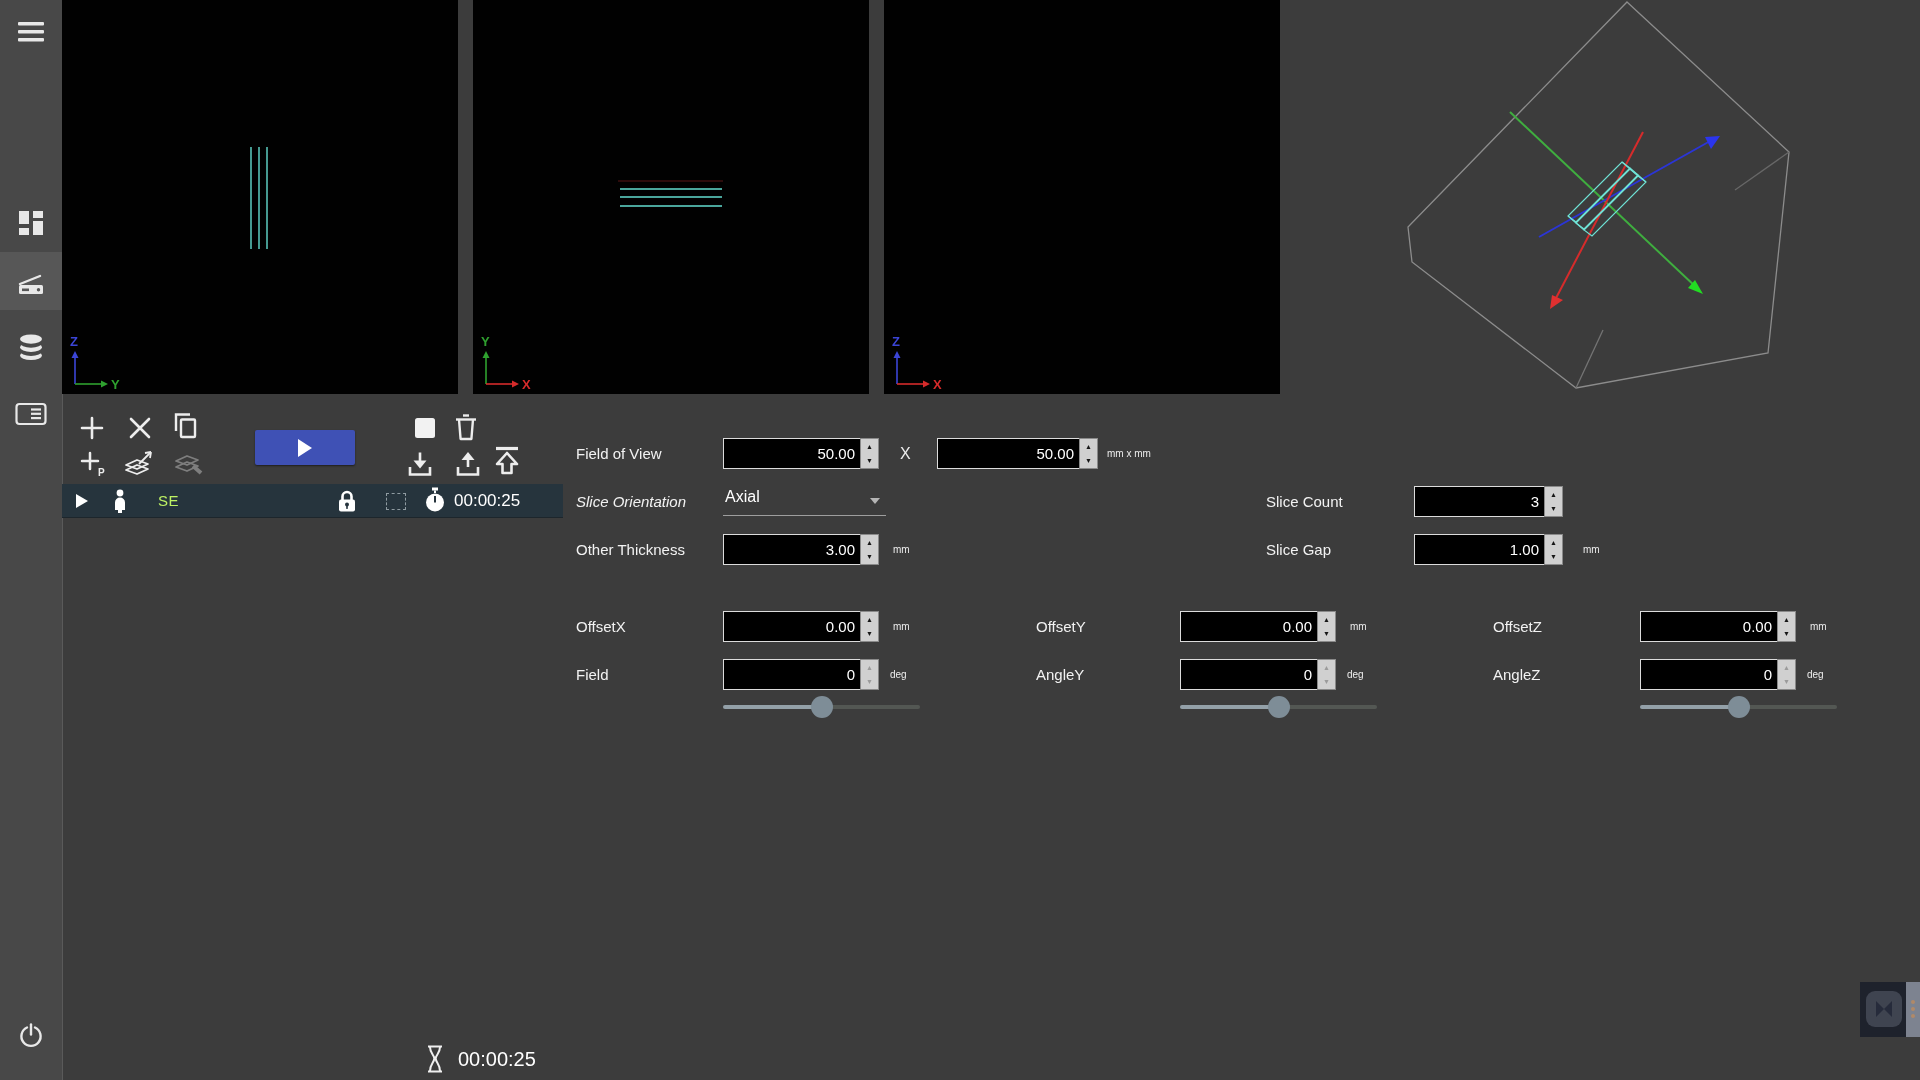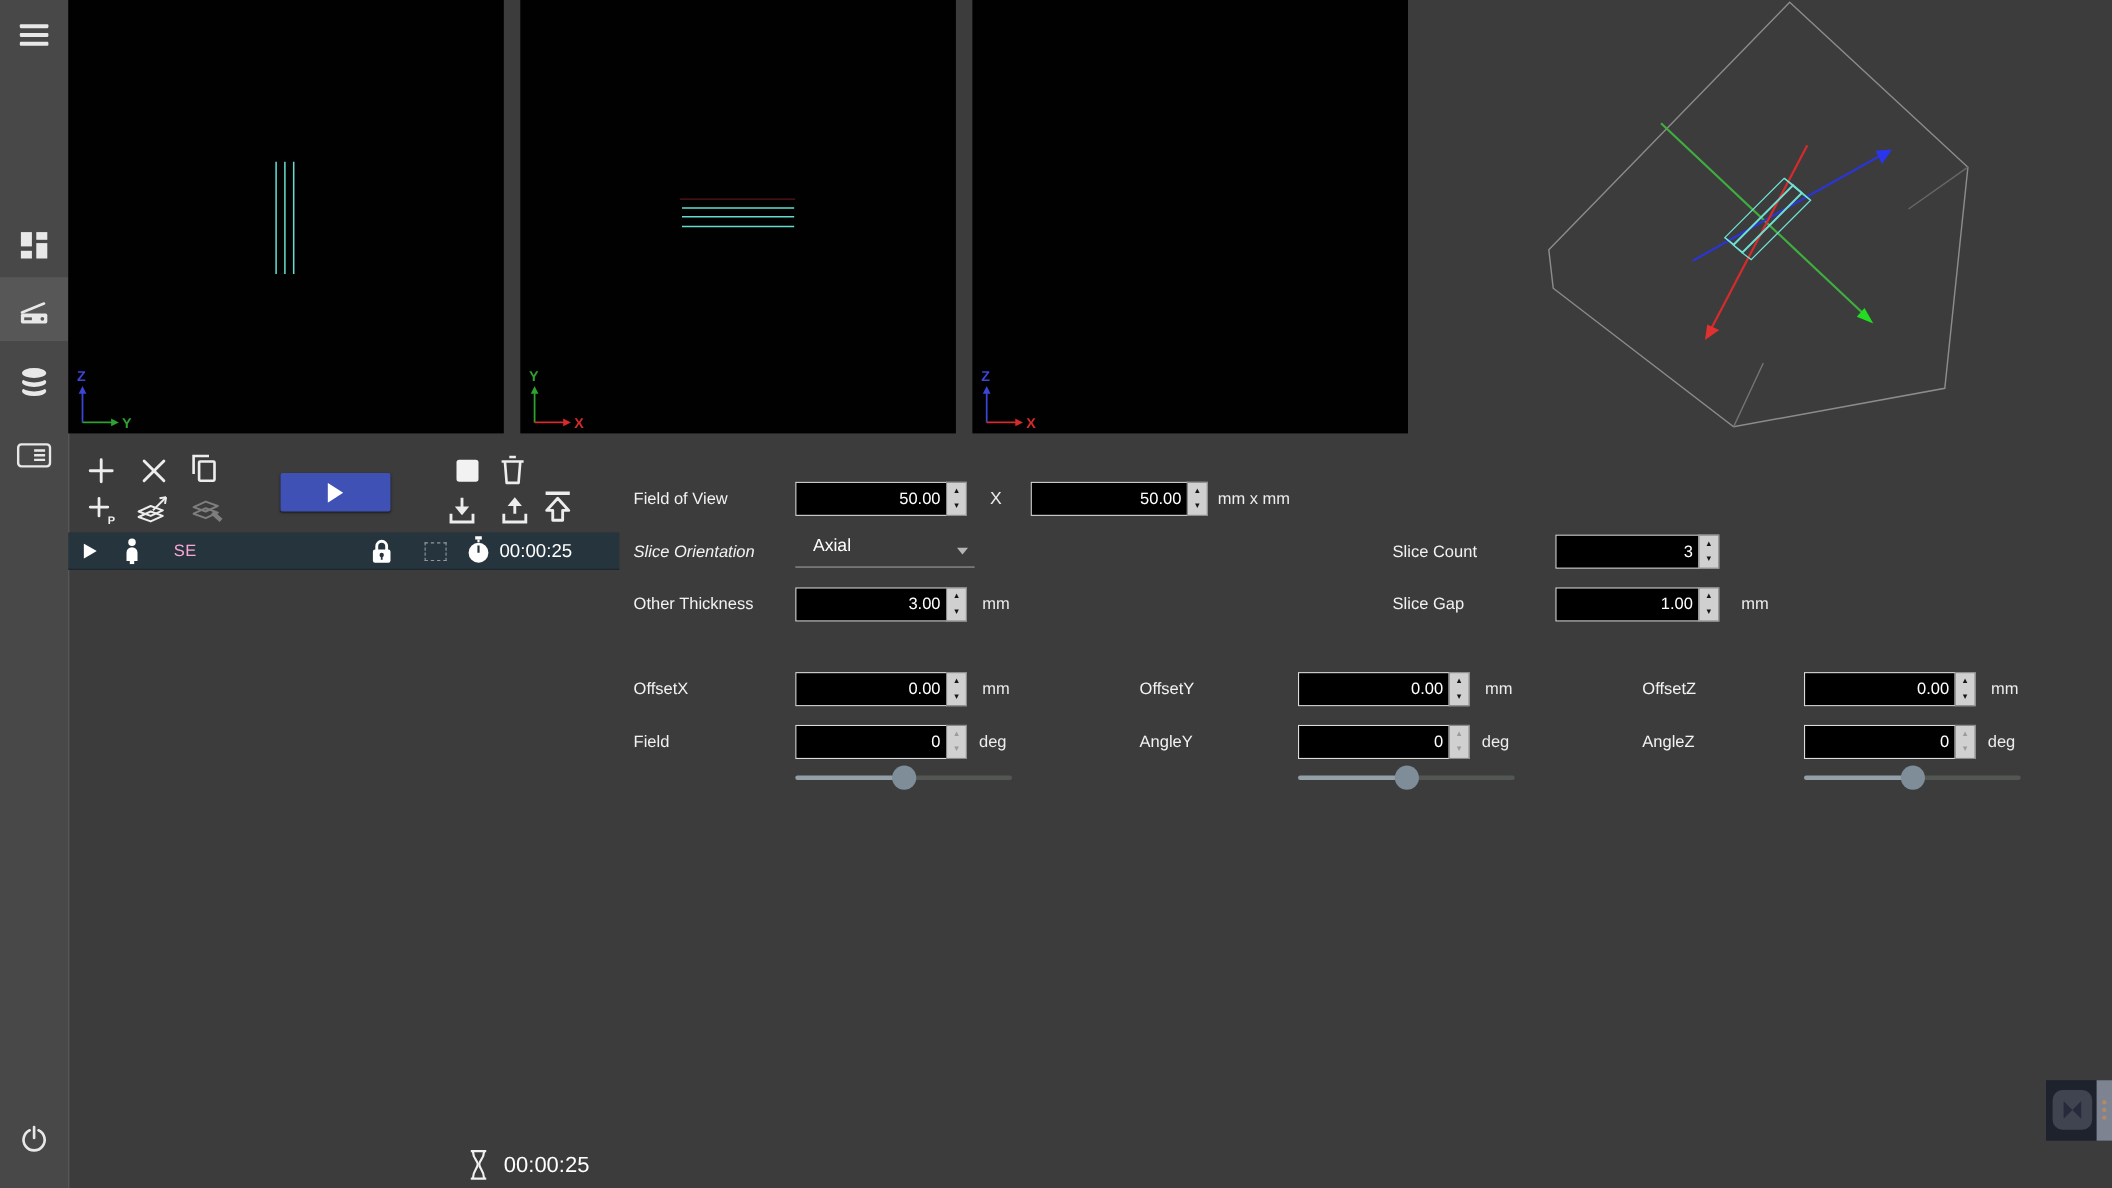--- a/index.html
+++ b/index.html
@@ -25,29 +25,29 @@
   .icon-btn{cursor:pointer;}
 
   
   .seqrow{left:62px;top:484px;width:501px;height:33px;background:#26343d;border-bottom:1px solid #1d262c;}
   .seqrow .txt{position:absolute;top:0;height:33px;line-height:33px;}
 
   
   .flabel{height:31px;line-height:31px;font-size:15px;color:#f2f2f2;white-space:nowrap;}
   .finput{box-sizing:border-box;height:31px;background:#000;border:1px solid #dcdcdc;color:#fff;
           font-family:"Liberation Sans",sans-serif;font-size:15px;text-align:right;padding:0 5px;}
-  .funit{height:31px;line-height:31px;font-size:15px;color:#ededed;white-space:nowrap;}
+  .funit{height:31px;line-height:31px;font-size:10px;color:#ededed;white-space:nowrap;}
   .spin{box-sizing:border-box;width:19px;height:31px;background:#d0d0d0;border:1px solid #8a8a8a;
         display:flex;flex-direction:column;cursor:pointer;}
   .spin span{flex:1;display:flex;align-items:center;justify-content:center;font-size:7px;color:#161616;line-height:1;}
   .spin span.up::before{content:"▲";}
   .spin span.dn::before{content:"▼";}
   .spin.dim span{color:#9b9b9b;}
   .select{width:163px;height:29px;border-bottom:1px solid #9e9e9e;cursor:pointer;}
-  .select .val{position:absolute;left:16px;top:2px;font-size:16px;color:#fff;}
+  .select .val{position:absolute;left:2px;top:2px;font-size:16px;color:#fff;}
   .caret{position:absolute;right:6px;top:12px;width:0;height:0;border-left:5px solid transparent;
          border-right:5px solid transparent;border-top:6px solid #b5b5b5;}
   .slider{width:197px;height:22px;cursor:pointer;}
   .slider .track{position:absolute;left:0;top:9px;width:197px;height:4px;border-radius:2px;
                  background:linear-gradient(to right,#93a0a8 0 50%,#535753 50% 100%);}
   .slider .thumb{position:absolute;top:0;width:22px;height:22px;border-radius:50%;background:#7e8d97;}
 
   
   .tabs{left:552px;top:1040px;display:flex;gap:9px;}
   .tab{box-sizing:border-box;height:31px;line-height:29px;padding:0 10px;font-size:16px;color:#fff;
@@ -288,21 +288,21 @@
       <svg width="12" height="14">
           <polygon points="0,0 12,7 0,14" fill="#fff"></polygon>
         </svg>
     </div>
     <div class="abs" style="left:50px;top:5px;">
       <svg width="16" height="24">
           <circle cx="8" cy="4" r="3.4" fill="#fff"></circle>
           <path d="M3 21 v-7.5 a5 5 0 0 1 10 0 V21 h-3 v3 h-4 v-3 z" fill="#fff"></path>
         </svg>
     </div>
-    <div class="txt" style="left:96px;font-size:15px;letter-spacing:.5px;color:#f9a8d4;">SE</div>
+    <div class="txt" style="left:96px;font-size:15px;letter-spacing:.5px;color:#bef264;">SE</div>
     <div class="abs" style="left:274px;top:4px;">
       <svg width="22" height="26">
           <path d="M6.5 12 V8.5 a4.5 4.5 0 0 1 9 0 V12" fill="none" stroke="#fff" stroke-width="2.6"></path>
           <rect x="3" y="11.5" width="16" height="12" rx="2" fill="#fff"></rect>
           <circle cx="11" cy="16.5" r="2" fill="#26343d"></circle>
           <rect x="10.2" y="17.5" width="1.6" height="3.4" fill="#26343d"></rect>
         </svg>
     </div>
     <div class="abs" style="left:324px;top:9px;width:18px;height:15px;border:1.6px dashed #8f9ba1;"></div>
     <div class="abs" style="left:362px;top:3px;">

